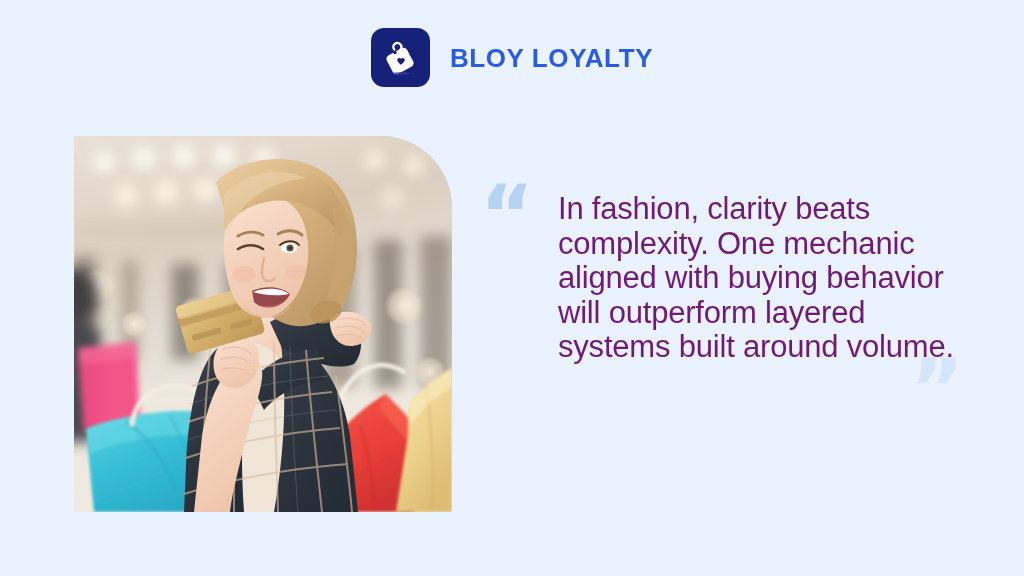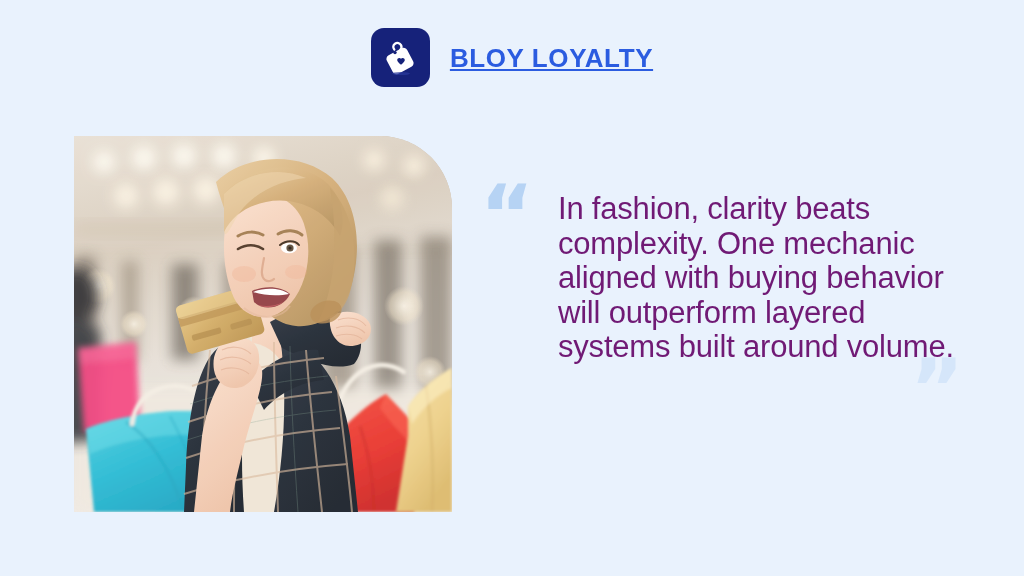--- a/index.html
+++ b/index.html
@@ -49,21 +49,20 @@
 
   .brand-badge svg { display: block; }
 
   .brand-name {
     font-size: 26px;
     font-weight: bold;
     letter-spacing: 0.6px;
     color: #2b5ce0;
     white-space: nowrap;
     line-height: 1;
-    text-decoration: underline;
   }
 
   
   .photo-frame {
     position: absolute;
     left: 74px;
     top: 136px;
     width: 378px;
     height: 376px;
     border-top-right-radius: 72px;

